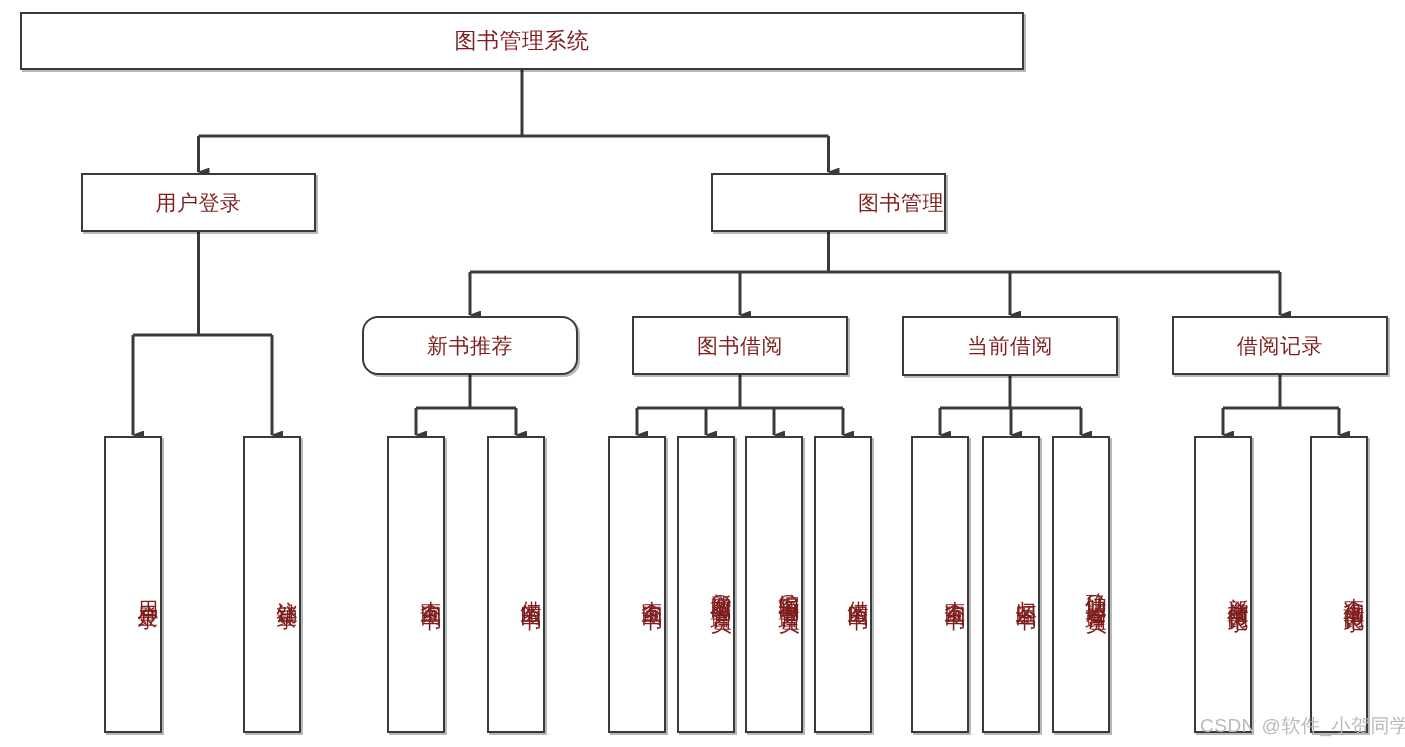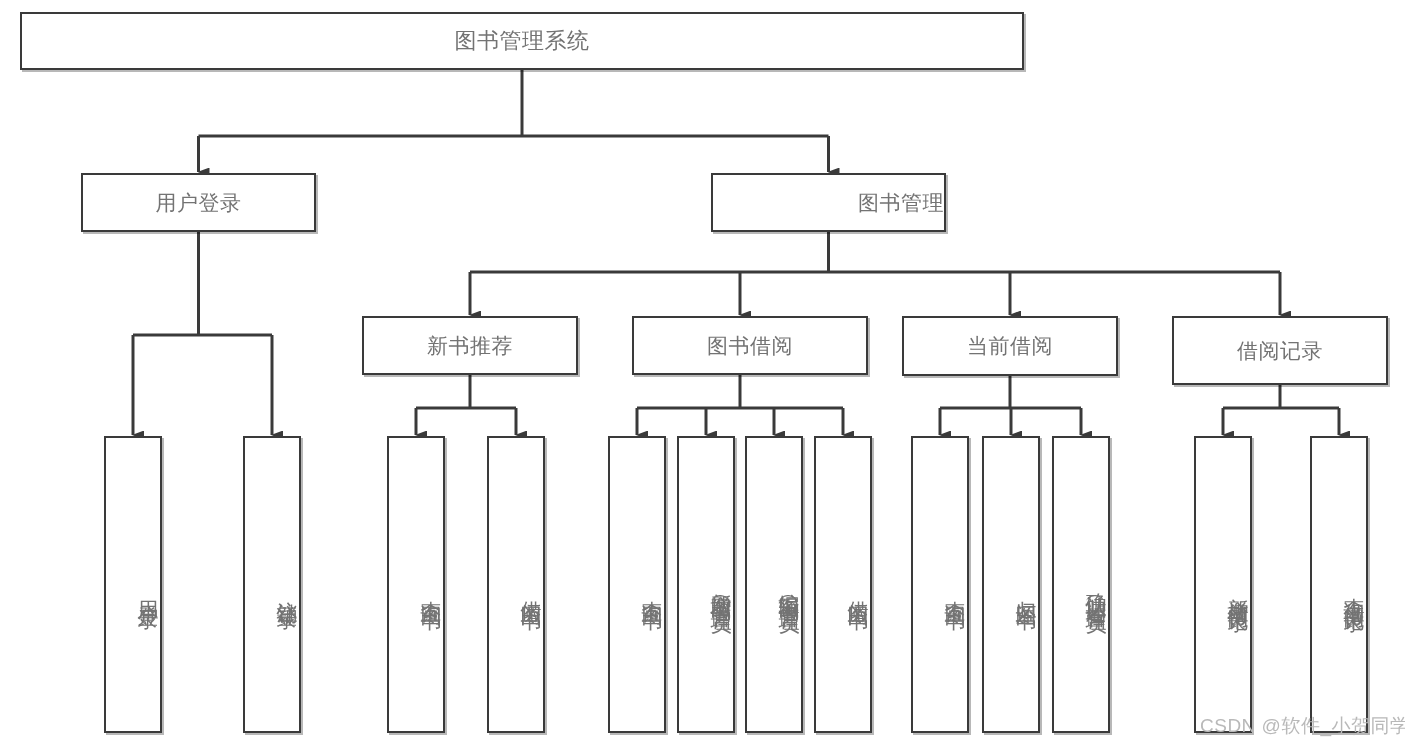--- a/index.html
+++ b/index.html
@@ -26,21 +26,21 @@
   }
   .node {
     position: absolute;
     box-sizing: border-box;
     background: #ffffff;
     border: 2px solid #3a3a3a;
     box-shadow: 2px 2px 0 rgba(0,0,0,0.28);
     display: flex;
     align-items: center;
     justify-content: center;
-    color: #737373;
+    color: #7f1d1d;
     z-index: 2;
   }
   .node-h {
     font-size: 21px;
     letter-spacing: 0.5px;
     line-height: 1.1;
     text-align: center;
     white-space: nowrap;
   }
   .node-v {
@@ -122,30 +122,30 @@
   <div id="node-layer">
       <div class="node node-h root" style="left: 20px; top: 12px; width: 1004px; height: 58px;">
         <span class="htext">图书管理系统</span>
       </div>
       <div class="node node-h" style="left: 81px; top: 173px; width: 235px; height: 59px;">
         <span class="htext">用户登录</span>
       </div>
       <div class="node node-h" style="left: 711px; top: 173px; width: 235px; height: 59px; justify-content: flex-end;">
         <span class="htext">图书管理</span>
       </div>
-      <div class="node node-h" style="left: 362px; top: 316px; width: 216px; height: 59px;">
+      <div class="node node-h" style="left: 362px; top: 316px; width: 216px; height: 59px; border-radius: 16px;">
         <span class="htext">新书推荐</span>
       </div>
-      <div class="node node-h" style="left: 632px; top: 316px; width: 236px; height: 59px;">
+      <div class="node node-h" style="left: 632px; top: 316px; width: 216px; height: 59px;">
         <span class="htext">图书借阅</span>
       </div>
       <div class="node node-h" style="left: 902px; top: 316px; width: 216px; height: 60px;">
         <span class="htext">当前借阅</span>
       </div>
-      <div class="node node-h" style="left: 1172px; top: 316px; width: 216px; height: 69px;">
+      <div class="node node-h" style="left: 1172px; top: 316px; width: 216px; height: 59px;">
         <span class="htext">借阅记录</span>
       </div>
       <div class="node node-v" style="left: 104px; top: 436px; width: 58px; height: 297px;">
         <span class="vtext">用户登录</span>
       </div>
       <div class="node node-v" style="left: 243px; top: 436px; width: 58px; height: 297px;">
         <span class="vtext">注销登录</span>
       </div>
       <div class="node node-v" style="left: 387px; top: 436px; width: 58px; height: 297px;">
         <span class="vtext">查询图书</span>

